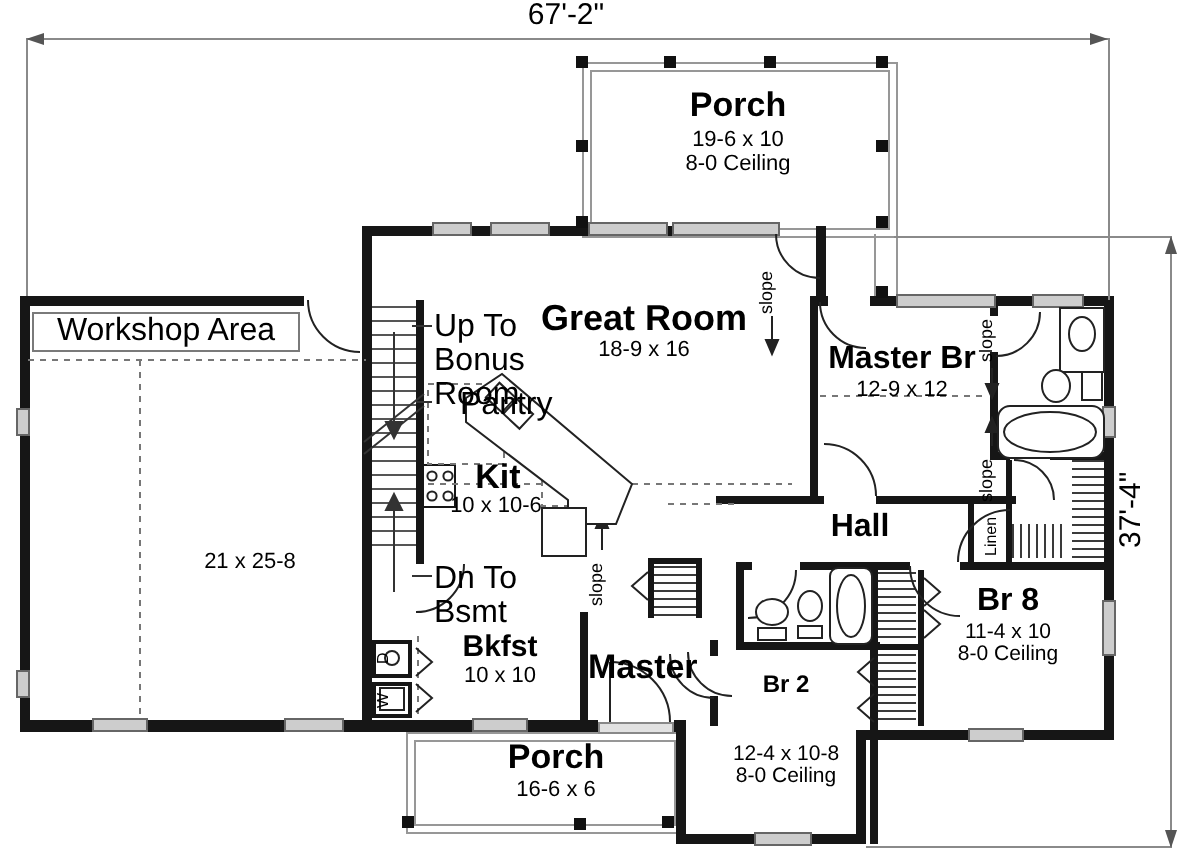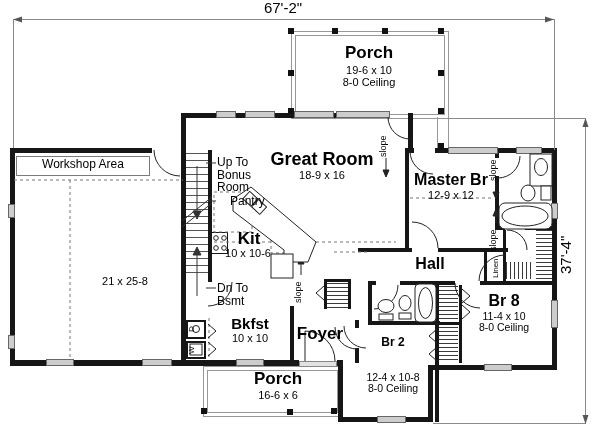--- a/index.html
+++ b/index.html
@@ -12,21 +12,21 @@
   .porch .in{position:absolute;inset:3px;border:1px solid #979797;}
   .post{position:absolute;width:6px;height:6px;background:#111;z-index:5;}
   .stairs{position:absolute;background:repeating-linear-gradient(180deg,#555 0 1px,rgba(0,0,0,0) 1px 7px);z-index:2;}
   .hx{position:absolute;background:repeating-linear-gradient(180deg,#3a3a3a 0 1px,rgba(0,0,0,0) 1px 4px);z-index:2;}
   .hy{position:absolute;background:repeating-linear-gradient(90deg,#3a3a3a 0 1px,rgba(0,0,0,0) 1px 4px);z-index:2;}
   .box{position:absolute;border:2px solid #161616;background:#fff;box-sizing:border-box;z-index:3;}
   .bench{position:absolute;border:1px solid #7a7a7a;background:#fff;box-sizing:border-box;z-index:2;}
   .lb{position:absolute;z-index:6;line-height:1.05;}
   .rn{font-weight:bold;text-align:center;}
   .rs{text-align:center;font-size:11px;}
-  .an{font-size:12px;}
+  .an{font-size:16px;}
   .pre{white-space:pre-line;}
   .vt{writing-mode:vertical-rl;transform:rotate(180deg);text-align:center;}
   svg.art{position:absolute;left:0;top:0;z-index:5;pointer-events:none;}
 </style>
 </head>
 <body>
 
 <div id="plan">
 
   <div class="porch" style="left:291px;top:31px;width:156px;height:86px;">
@@ -245,21 +245,21 @@
   <div class="lb rs" style="left:408px;top:190px;width:86px;">12-9 x 12</div>
 
   <div class="lb rs" style="left:50px;top:276px;width:150px;">21 x 25-8</div>
 
   <div class="lb rn" style="left:228px;top:230px;width:42px;font-size:17px;">Kit</div>
   <div class="lb rs" style="left:222px;top:248px;width:52px;">10 x 10-6</div>
 
   <div class="lb rn" style="left:222px;top:316px;width:56px;font-size:15px;">Bkfst</div>
   <div class="lb rs" style="left:222px;top:333px;width:56px;">10 x 10</div>
 
-  <div class="lb rn" style="left:294px;top:325px;width:52px;font-size:17px;">Foyer</div>
+  <div class="lb rn" style="left:294px;top:325px;width:52px;font-size:17px;">Master</div>
   <div class="lb rn" style="left:407px;top:256px;width:46px;font-size:16px;">Hall</div>
 
   <div class="lb rn" style="left:370px;top:336px;width:46px;font-size:12px;">Br 2</div>
   <div class="lb rs" style="left:362px;top:372px;width:62px;font-size:10.5px;">12-4 x 10-8</div>
   <div class="lb rs" style="left:362px;top:383px;width:62px;font-size:10.5px;">8-0 Ceiling</div>
 
   <div class="lb rn" style="left:480px;top:293px;width:48px;font-size:16px;">Br 8</div>
   <div class="lb rs" style="left:474px;top:311px;width:60px;font-size:10.5px;">11-4 x 10</div>
   <div class="lb rs" style="left:474px;top:322px;width:60px;font-size:10.5px;">8-0 Ceiling</div>
 

